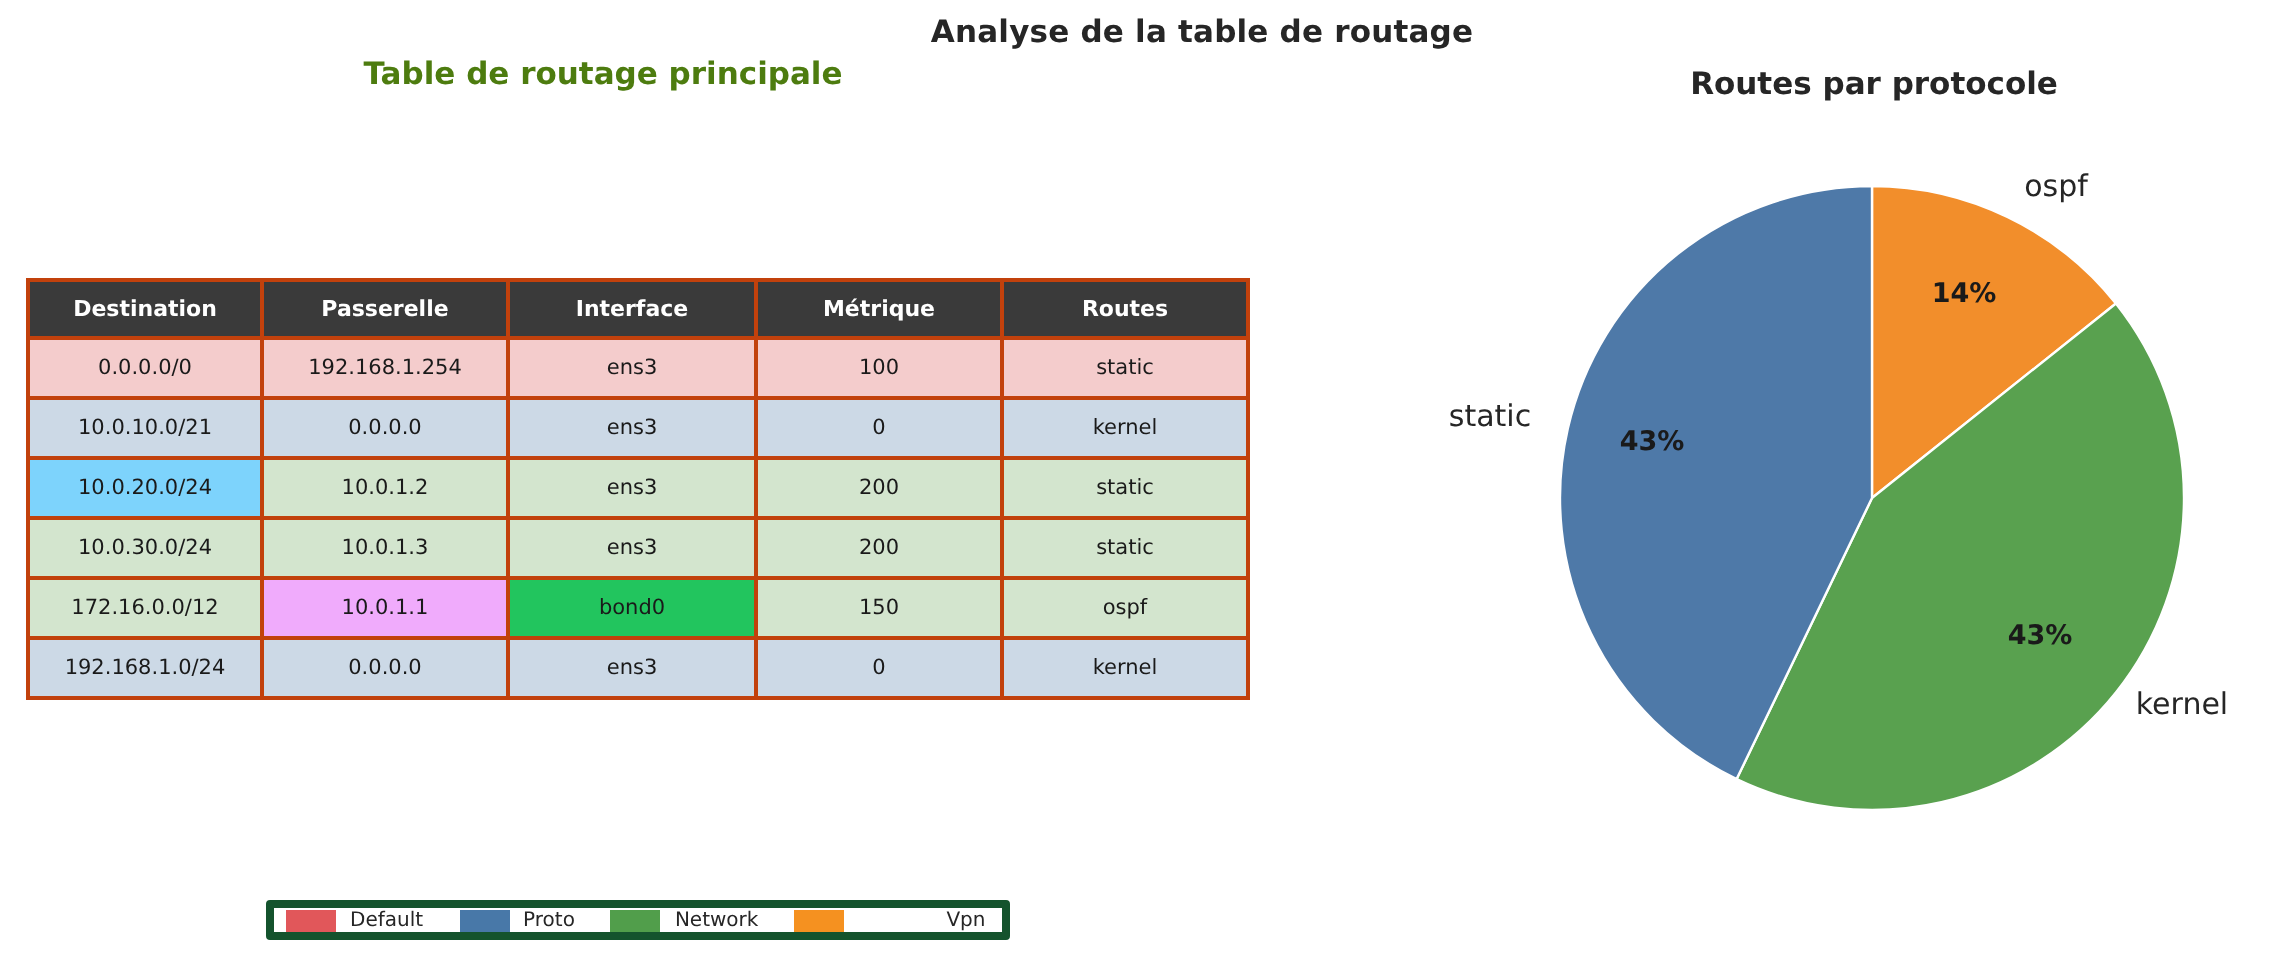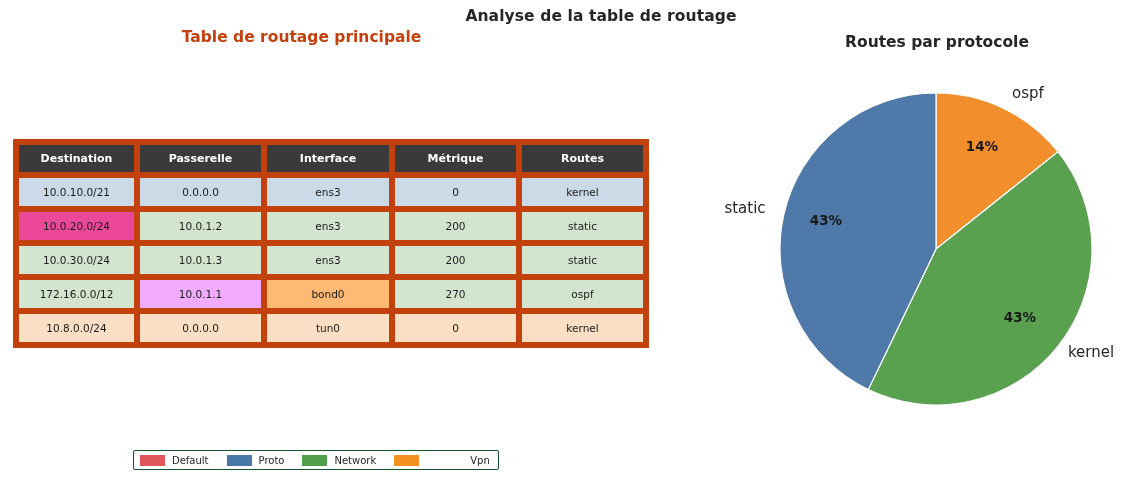--- a/index.html
+++ b/index.html
@@ -29,21 +29,21 @@
     letter-spacing: 0.1px;
   }
   #table-title {
     position: absolute;
     left: 0;
     top: 28px;
     width: 603px;           
     text-align: center;
     font-size: 15.5px;
     font-weight: bold;
-    color: #c2410c;
+    color: #4d7c0f;
   }
   #pie-title {
     position: absolute;
     left: 737px;
     top: 33px;
     width: 400px;           
     text-align: center;
     font-size: 15.5px;
     font-weight: bold;
     color: #262626;
@@ -54,21 +54,21 @@
     position: absolute;
     left: 13px;
     top: 139px;
     border-collapse: collapse;
     table-layout: fixed;
     width: 580px;
     font-size: 10.5px;
   }
   #routing-table th,
   #routing-table td {
-    border: 6px solid #c2410c;
+    border: 2px solid #c2410c;
     text-align: center;
     vertical-align: middle;
     height: 28px;
     padding: 0 2px;
     overflow: hidden;
     white-space: nowrap;
   }
   #routing-table th {
     background: #3a3a3a;
     color: #ffffff;
@@ -88,21 +88,21 @@
 
   
   #legend {
     position: absolute;
     left: 133px;
     top: 450px;
     display: flex;
     align-items: center;
     gap: 0px;
     background: #ffffff;
-    border: 1px solid #14532d;
+    border: 4px solid #14532d;
     border-radius: 2px;
     padding: 3px 6px;
     box-sizing: border-box;
     height: 20px;
   }
   .legend-entry {
     display: flex;
     align-items: center;
     margin-right: 18px;
   }
@@ -152,53 +152,60 @@
     <tr>
       <th class="col-destination">Destination</th>
       <th class="col-passerelle">Passerelle</th>
       <th class="col-interface">Interface</th>
       <th class="col-metrique">Métrique</th>
       <th class="col-proto">Routes</th>
     </tr>
   </thead>
   <tbody id="routing-table-body">
       <tr>
+        <td class="col-destination" style="background: rgb(244, 204, 204);">0.0.0.0/0</td>
+        <td class="col-passerelle" style="background: rgb(244, 204, 204);">192.168.1.254</td>
+        <td class="col-interface" style="background: rgb(244, 204, 204);">ens3</td>
+        <td class="col-metrique" style="background: rgb(244, 204, 204);">100</td>
+        <td class="col-proto" style="background: rgb(244, 204, 204);">static</td>
+      </tr>
+      <tr>
         <td class="col-destination" style="background: rgb(204, 217, 230);">10.0.10.0/21</td>
         <td class="col-passerelle" style="background: rgb(204, 217, 230);">0.0.0.0</td>
         <td class="col-interface" style="background: rgb(204, 217, 230);">ens3</td>
         <td class="col-metrique" style="background: rgb(204, 217, 230);">0</td>
         <td class="col-proto" style="background: rgb(204, 217, 230);">kernel</td>
       </tr>
       <tr>
-        <td class="col-destination" style="background: #ec4899;">10.0.20.0/24</td>
+        <td class="col-destination" style="background: #7dd3fc;">10.0.20.0/24</td>
         <td class="col-passerelle" style="background: rgb(211, 229, 206);">10.0.1.2</td>
         <td class="col-interface" style="background: rgb(211, 229, 206);">ens3</td>
         <td class="col-metrique" style="background: rgb(211, 229, 206);">200</td>
         <td class="col-proto" style="background: rgb(211, 229, 206);">static</td>
       </tr>
       <tr>
         <td class="col-destination" style="background: rgb(211, 229, 206); margin-left: 46px;">10.0.30.0/24</td>
         <td class="col-passerelle" style="background: rgb(211, 229, 206);">10.0.1.3</td>
         <td class="col-interface" style="background: rgb(211, 229, 206);">ens3</td>
         <td class="col-metrique" style="background: rgb(211, 229, 206);">200</td>
         <td class="col-proto" style="background: rgb(211, 229, 206);">static</td>
       </tr>
       <tr>
         <td class="col-destination" style="background: rgb(211, 229, 206);">172.16.0.0/12</td>
         <td class="col-passerelle" style="background: #f0abfc;">10.0.1.1</td>
-        <td class="col-interface" style="background: #fdba74;">bond0</td>
-        <td class="col-metrique" style="background: rgb(211, 229, 206);">270</td>
+        <td class="col-interface" style="background: #22c55e;">bond0</td>
+        <td class="col-metrique" style="background: rgb(211, 229, 206);">150</td>
         <td class="col-proto" style="background: rgb(211, 229, 206);">ospf</td>
       </tr>
       <tr>
-        <td class="col-destination" style="background: rgb(251, 223, 196);">10.8.0.0/24</td>
-        <td class="col-passerelle" style="background: rgb(251, 223, 196);">0.0.0.0</td>
-        <td class="col-interface" style="background: rgb(251, 223, 196);">tun0</td>
-        <td class="col-metrique" style="background: rgb(251, 223, 196);">0</td>
-        <td class="col-proto" style="background: rgb(251, 223, 196);">kernel</td>
+        <td class="col-destination" style="background: rgb(204, 217, 230);">192.168.1.0/24</td>
+        <td class="col-passerelle" style="background: rgb(204, 217, 230);">0.0.0.0</td>
+        <td class="col-interface" style="background: rgb(204, 217, 230);">ens3</td>
+        <td class="col-metrique" style="background: rgb(204, 217, 230);">0</td>
+        <td class="col-proto" style="background: rgb(204, 217, 230);">kernel</td>
       </tr>
     </tbody>
 </table>
 
 <div id="legend">
     <div class="legend-entry">
       <span class="legend-swatch" style="background: rgb(225, 87, 90);"></span>
       <span class="legend-label">Default</span>
     </div>
     <div class="legend-entry">

